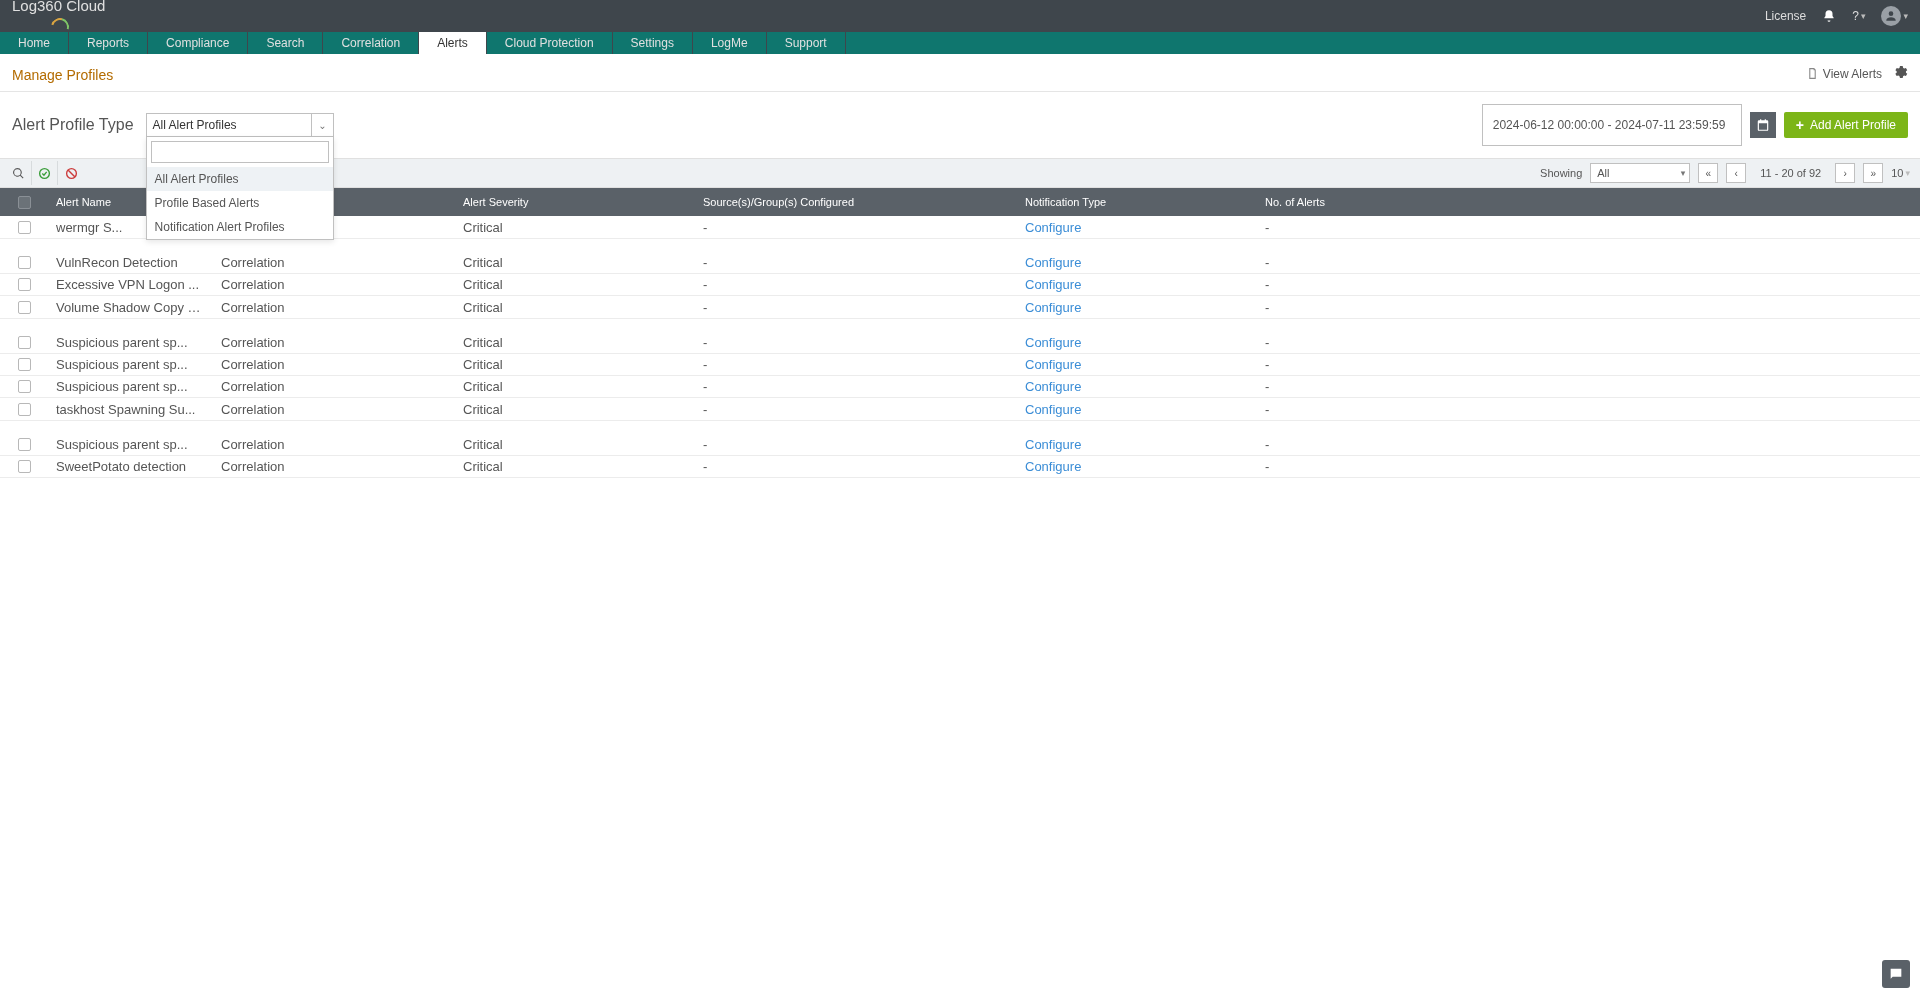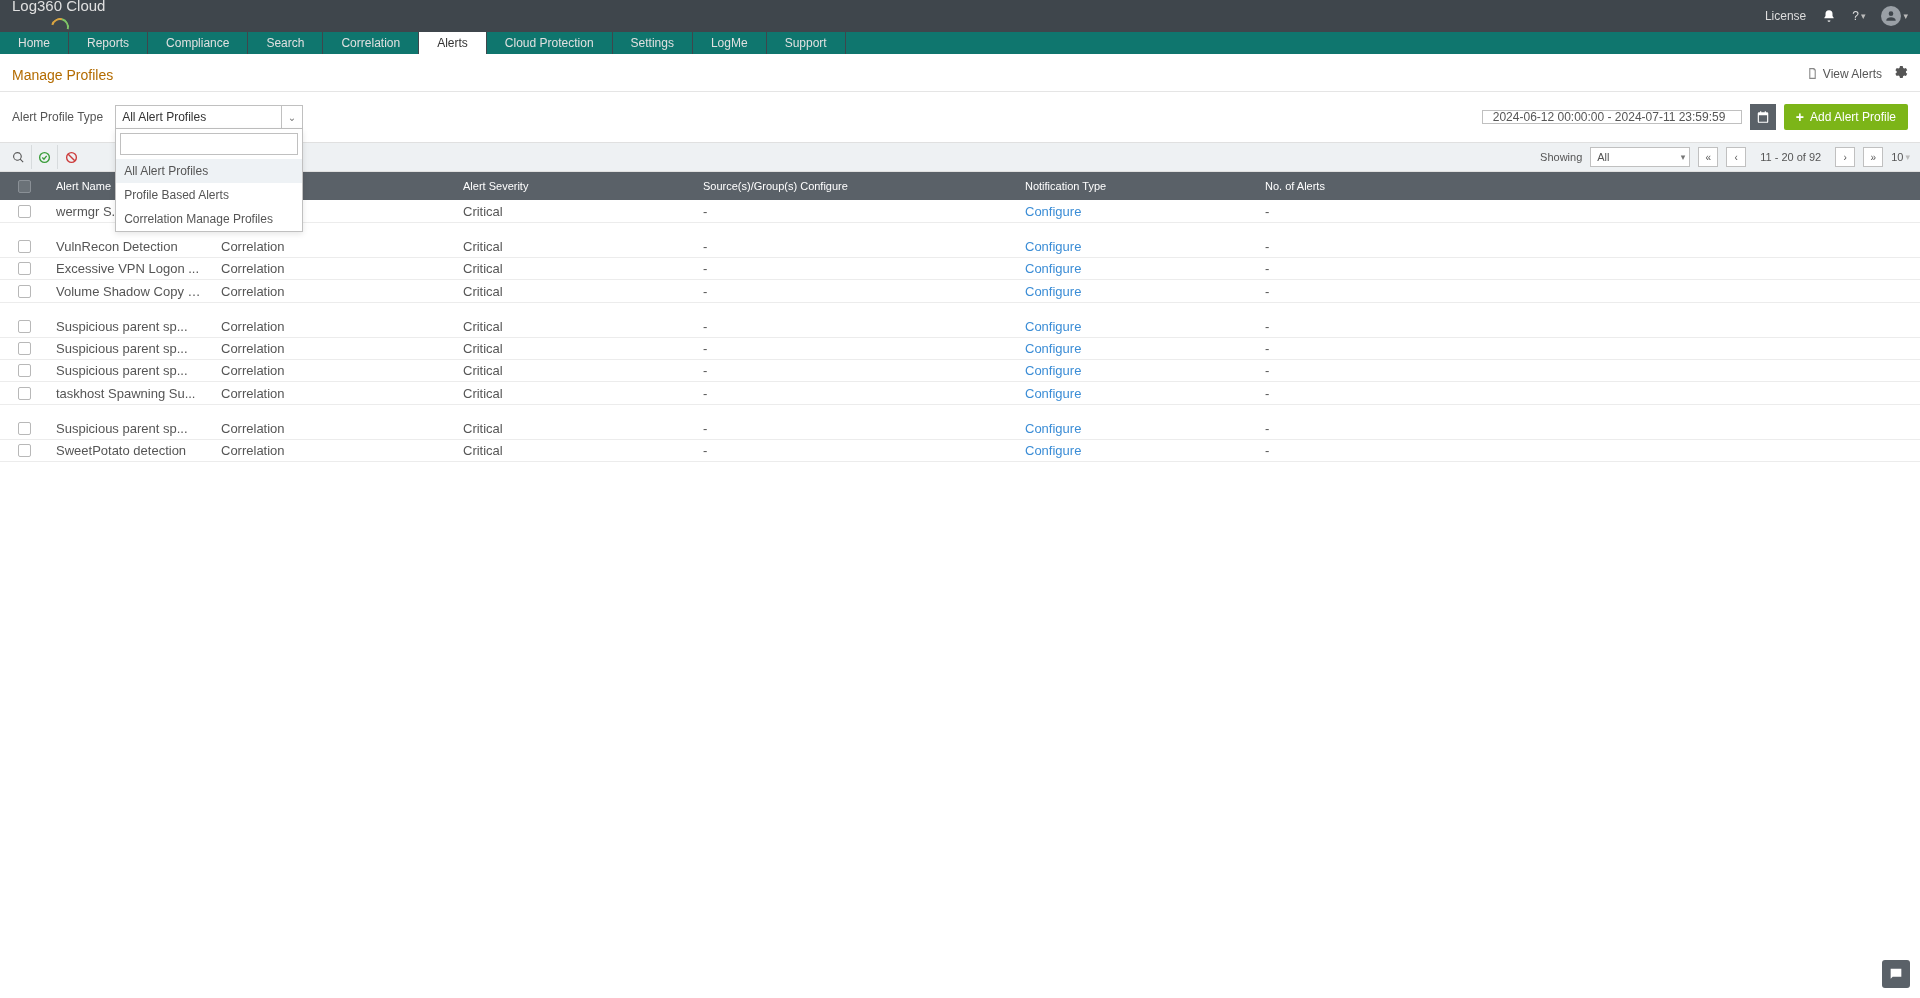--- a/index.html
+++ b/index.html
@@ -24,32 +24,32 @@
   
   .title-row { display:flex; align-items:flex-end; padding: 10px 12px 8px; border-bottom:1px solid #e5e5e5;}
   .page-title { color: #b36b00; font-size: 14px; font-weight: 500;}
   .title-right { margin-left:auto; display:flex; align-items:center; gap:10px;}
   .view-alerts { color:#555; font-size:12px; cursor:pointer; display:flex; align-items:center; gap:4px;}
   .gear-btn { cursor:pointer; }
   .gear-btn svg{width:16px;height:16px;fill:#555;}
 
   
   .filter-row { display:flex; align-items:center; padding: 12px; gap:8px;}
-  .filter-label { color:#555; font-size:12px; margin-right:4px;}
+  .filter-label { color:#555; font-size:16px; margin-right:4px;}
   .dropdown-wrap { position:relative; }
   .dropdown-toggle { width:188px; height:24px; border:1px solid #c0c0c0; background:#fff; display:flex; align-items:center; padding:0 6px; font-size:12px; cursor:pointer; justify-content:space-between;}
   .dropdown-toggle .chev{font-size:10px;color:#777; border-left:1px solid #c0c0c0; padding-left:6px; height:100%; display:flex; align-items:center;}
   .dropdown-panel { position:absolute; top:24px; left:0; width:188px; background:#fff; border:1px solid #c0c0c0; border-top:none; z-index:10; box-shadow:0 2px 6px rgba(0,0,0,0.1);}
   .dropdown-search { margin:4px; }
   .dropdown-search input{ width:100%; height:22px; border:1px solid #c0c0c0; padding:0 4px; font-size:12px; outline:none;}
   .dropdown-option { padding:5px 8px; font-size:12px; color:#555; cursor:pointer;}
   .dropdown-option.selected { background:#eef2f5;}
 
   .filter-right { margin-left:auto; display:flex; align-items:center; gap:8px;}
-  .date-range { height:14px; border:1px solid #c0c0c0; padding:0 10px; display:flex; align-items:center; font-size:12px; color:#555; min-width:260px;}
+  .date-range { height:42px; border:1px solid #c0c0c0; padding:0 10px; display:flex; align-items:center; font-size:12px; color:#555; min-width:260px;}
   .cal-btn { width:26px; height:26px; background:#5a6168; display:flex; align-items:center; justify-content:center; cursor:pointer;}
   .cal-btn svg{width:14px;height:14px;fill:#fff;}
   .add-btn { height:26px; background:#7cb518; color:#fff; padding:0 12px; display:flex; align-items:center; gap:6px; font-size:12px; cursor:pointer; border-radius:2px;}
   .add-btn .plus{font-weight:bold; font-size:14px;}
 
   
   .toolbar { background:#eef1f3; height:30px; display:flex; align-items:center; padding:0 10px 0 6px; border-top:1px solid #e0e0e0; border-bottom:1px solid #e0e0e0;}
   .toolbar-left{display:flex;align-items:center;}
   .tb-icon { width:26px; height:24px; display:flex; align-items:center; justify-content:center; cursor:pointer; border-right:1px solid #d7dbdd;}
   .tb-icon:last-child{border-right:none;}
@@ -147,21 +147,21 @@
       <span>All Alert Profiles</span>
       <span class="chev">⌄</span>
     </div>
     <div class="dropdown-panel">
       <div class="dropdown-search">
         <input type="text" style="">
       </div>
       <div id="dropdown-options">
           <div class="dropdown-option selected">All Alert Profiles</div>
           <div class="dropdown-option">Profile Based Alerts</div>
-          <div class="dropdown-option">Correlation Manage Profiles</div>
+          <div class="dropdown-option">Notification Alert Profiles</div>
         </div>
     </div>
   </div>
   <div class="filter-right">
     <div class="date-range">
       <span>2024-06-12 00:00:00 - 2024-07-11 23:59:59</span>
     </div>
     <div class="cal-btn">
       <svg viewBox="0 0 24 24">
           <path d="M19 4h-2V2h-2v2H9V2H7v2H5a2 2 0 0 0-2 2v14a2 2 0 0 0 2 2h14a2 2 0 0 0 2-2V6a2 2 0 0 0-2-2zm0 16H5V9h14z"></path>
@@ -213,21 +213,21 @@
 </div>
 
 <div class="table">
   <div class="thead">
     <div class="th col-check">
         <div class="checkbox"></div>
       </div>
     <div class="th col-name">Alert Name</div>
     <div class="th col-cat">Category</div>
     <div class="th col-sev">Alert Severity</div>
-    <div class="th col-src">Source(s)/Group(s) Configure</div>
+    <div class="th col-src">Source(s)/Group(s) Configured</div>
     <div class="th col-notif">Notification Type</div>
     <div class="th col-alerts">No. of Alerts</div>
   </div>
   <div id="tbody">
       <div class="row gap-after">
         <div class="td col-check">
           <div class="checkbox"></div>
         </div>
         <div class="td col-name truncate">wermgr S...</div>
         <div class="td col-cat"></div>

